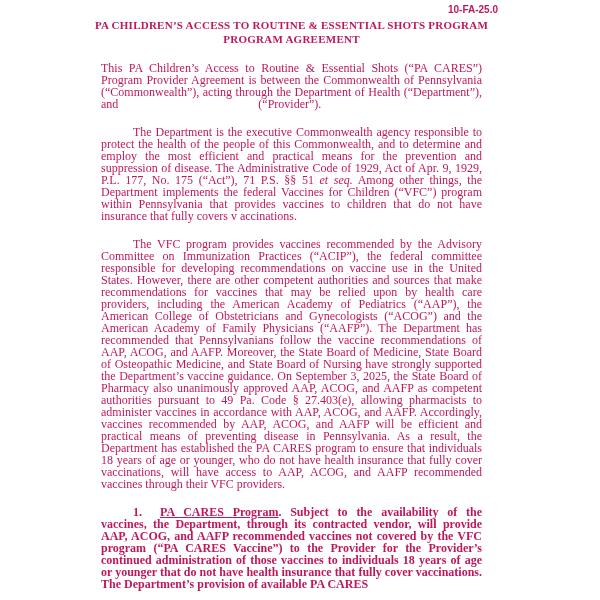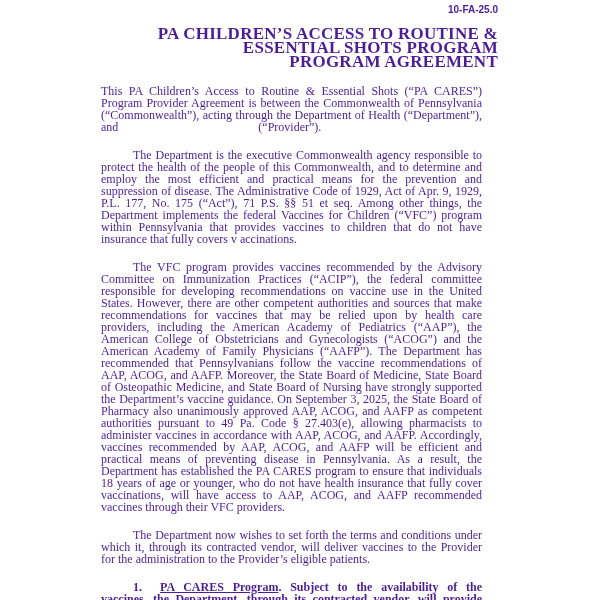--- a/index.html
+++ b/index.html
@@ -5,75 +5,74 @@
   html, body { margin: 0; padding: 0; background: #ffffff; }
   .page {
     position: relative;
     width: 600px;
     height: 600px;
     background: #ffffff;
     overflow: hidden;
     box-sizing: border-box;
     padding: 0 102px 12px 85px;
     font-family: "Liberation Serif", serif;
-    color: #4c1d95;
+    color: #be185d;
   }
   .form-number {
     font-family: "Liberation Sans", sans-serif;
     font-weight: 700;
     font-size: 10px;
     line-height: 12px;
     padding-top: 4px;
     text-align: right;
     white-space: nowrap;
   }
   .doc-title {
-    margin-top: 11px;
-    text-align: right;
+    margin-top: 2px;
+    text-align: center;
     font-weight: 700;
-    font-size: 17px;
+    font-size: 11px;
     line-height: 14px;
     letter-spacing: 0.25px;
   }
   p.body {
     margin: 16px;
     font-size: 12px;
     line-height: 12px;
     text-align: justify;
   }
   .indent { text-indent: 32px; }
   .p1 { margin-top: 7px; }
   .p2 { margin-top: 16px; }
   .p3 { margin-top: 10px; }
   .p4 { margin-top: 10px; }
   .p5 { margin-top: 12px; }
   .p6 { margin-top: 22px; }
   .item1 { margin-top: 12px; font-weight: bold; }
   .blank-space { display: inline-block; width: 140px; }
   .tab-space { display: inline-block; width: 18px; }
   .underline { text-decoration: underline; }
-  .italic { }
+  .italic { font-style: italic; }
 </style>
 </head>
 <body>
 
 <div class="page">
 
   <div class="form-number">10-FA-25.0</div>
 
   <div class="doc-title">
     <div>PA CHILDREN’S ACCESS TO ROUTINE &amp; ESSENTIAL SHOTS PROGRAM</div>
     <div>PROGRAM AGREEMENT</div>
   </div>
 
   <p class="body p1"><span>This PA Children’s Access to Routine &amp; Essential Shots (“PA CARES”) Program Provider Agreement is between the Commonwealth of Pennsylvania (“Commonwealth”), acting through the Department of Health (“Department”), and</span><span class="blank-space"></span><span>(“Provider”).</span></p>
 
   <p class="body indent p2"><span>The Department is the executive Commonwealth agency responsible to protect the health of the people of this Commonwealth, and to determine and employ the most efficient and practical means for the prevention and suppression of disease. The Administrative Code of 1929, Act of Apr. 9, 1929, P.L. 177, No. 175 (“Act”), 71 P.S. §§ 51 </span><span class="italic">et seq.</span><span> Among other things, the Department implements the federal Vaccines for Children (“VFC”) program within Pennsylvania that provides vaccines to children that do not have insurance that fully covers v accinations.</span></p>
 
   <p class="body indent p3">The VFC program provides vaccines recommended by the Advisory Committee on Immunization Practices (“ACIP”), the federal committee responsible for developing recommendations on vaccine use in the United States. However, there are other competent authorities and sources that make recommendations for vaccines that may be relied upon by health care providers, including the American Academy of Pediatrics (“AAP”), the American College of Obstetricians and Gynecologists (“ACOG”) and the American Academy of Family Physicians (“AAFP”). The Department has recommended that Pennsylvanians follow the vaccine recommendations of AAP, ACOG, and AAFP. Moreover, the State Board of Medicine, State Board of Osteopathic Medicine, and State Board of Nursing have strongly supported the Department’s vaccine guidance. On September 3, 2025, the State Board of Pharmacy also unanimously approved AAP, ACOG, and AAFP as competent authorities pursuant to 49 Pa. Code § 27.403(e), allowing pharmacists to administer vaccines in accordance with AAP, ACOG, and AAFP. Accordingly, vaccines recommended by AAP, ACOG, and AAFP will be efficient and practical means of preventing disease in Pennsylvania. As a result, the Department has established the PA CARES program to ensure that individuals 18 years of age or younger, who do not have health insurance that fully cover vaccinations, will have access to AAP, ACOG, and AAFP recommended vaccines through their VFC providers.</p>
 
 
-  <p class="body indent p5">The Department now wishes to set forth the terms and conditions under which it, through its contracted vendor, will deliver vaccines to the Provider for the administration to the Provider’s eligible patients.</p>
 
 
   <p class="body indent item1"><span>1.</span><span class="tab-space"></span><span class="underline">PA CARES Program</span><span>. Subject to the availability of the vaccines, the Department, through its contracted vendor, will provide AAP, ACOG, and AAFP recommended vaccines not covered by the VFC program (“PA CARES Vaccine”) to the Provider for the Provider’s continued administration of those vaccines to individuals 18 years of age or younger that do not have health insurance that fully cover vaccinations. The Department’s provision of available PA CARES</span></p>
 
 </div>
 
 </body></html>

